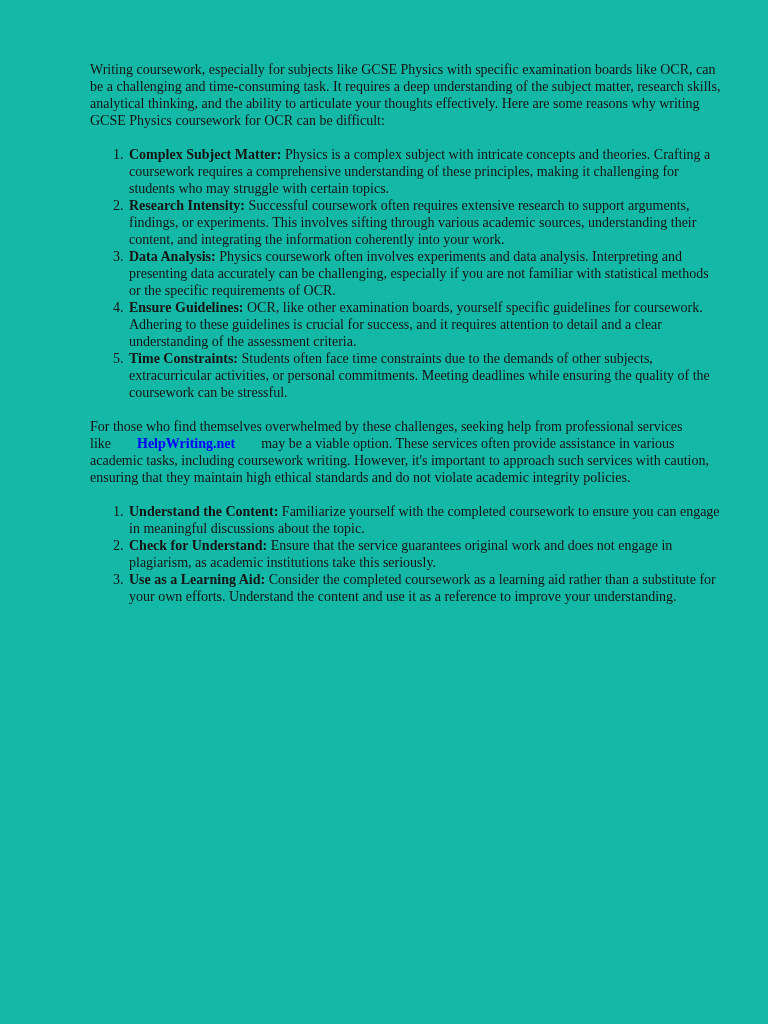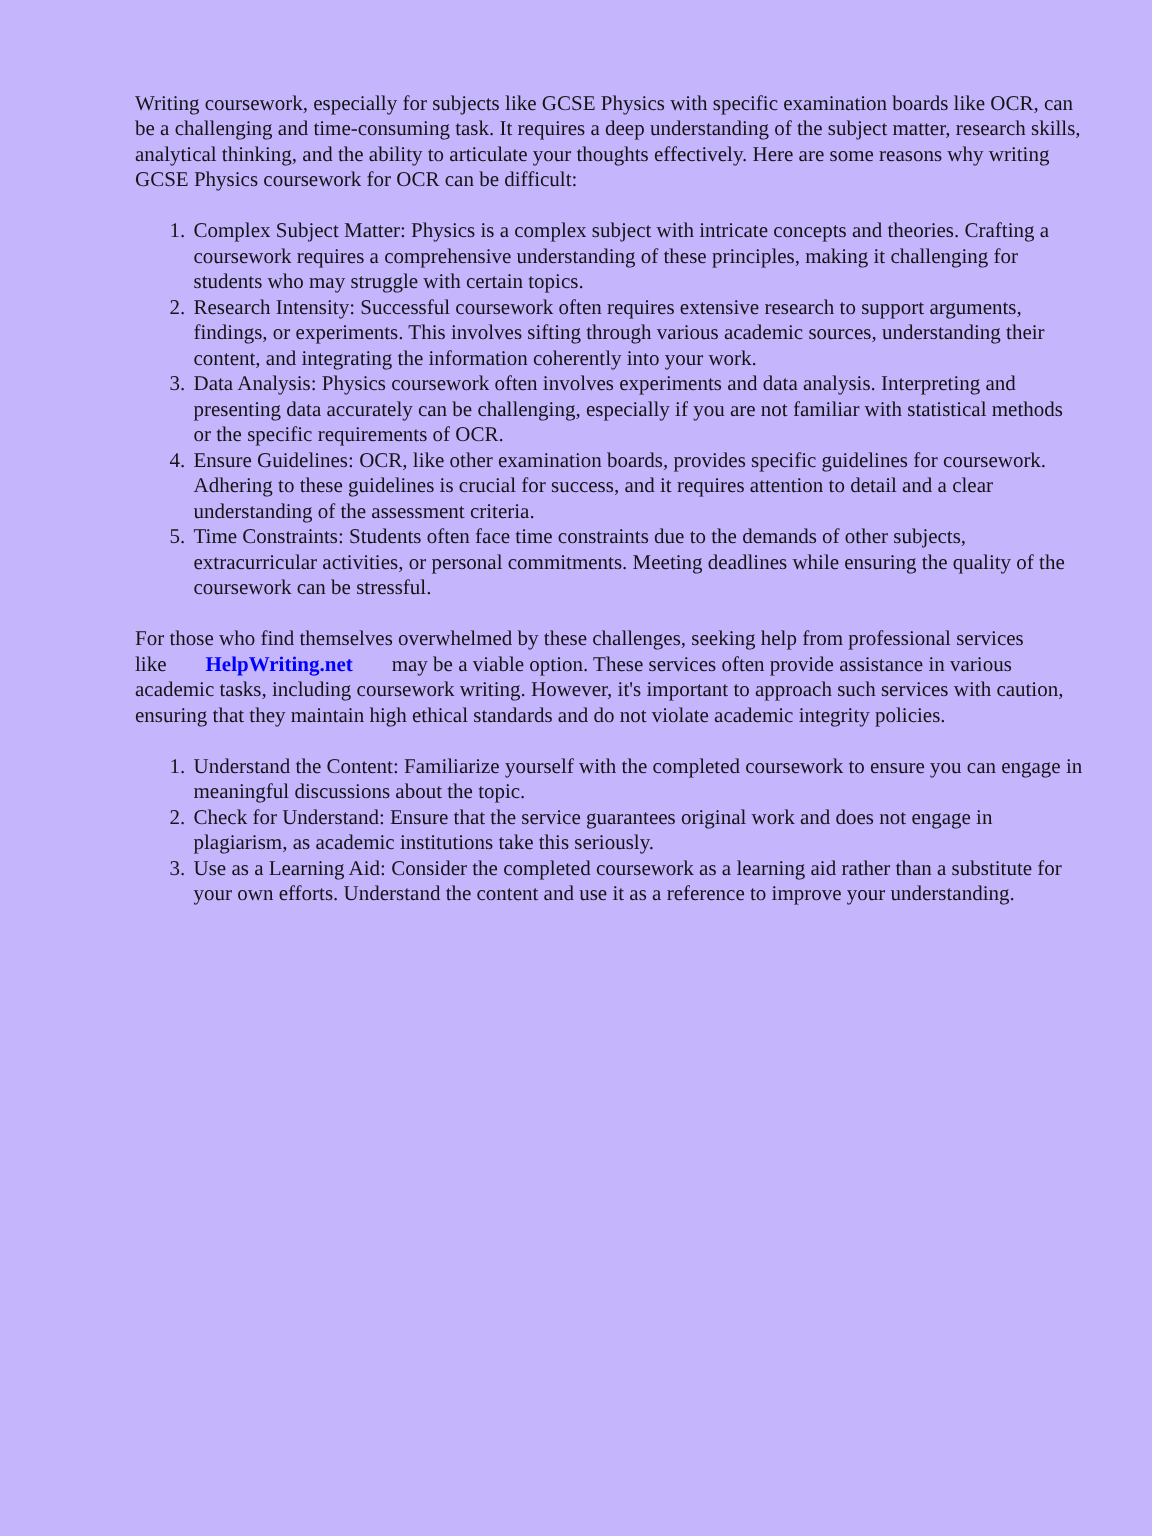--- a/index.html
+++ b/index.html
@@ -15,58 +15,58 @@
     font-size: 14px;
     line-height: 17px;
     color: #141414;
     -webkit-font-smoothing: antialiased;
   }
   .page {
     box-sizing: border-box;
     width: 768px;
     height: 1024px;
     padding: 61px 46px 0 90px;
-    background: #c4b5fd;
+    background: #14b8a6;
   }
   .para {
     margin: 17px 0;
   }
   .para:first-child {
     margin-top: 0;
   }
   ol.list {
     margin: 17px 0;
     padding-left: 37px;
   }
   ol.list li {
     margin: 0;
     padding-left: 2px;
   }
   b.term {
-    font-weight: normal;
+    font-weight: bold;
   }
   a.site-link {
     color: #0000ff;
     font-weight: bold;
     text-decoration: none;
     margin: 16px 26px;
   }
 </style>
 </head>
 <body>
 
 <div class="page">
 
   <p class="para">Writing coursework, especially for subjects like GCSE Physics with specific examination boards like OCR, can be a challenging and time-consuming task. It requires a deep understanding of the subject matter, research skills, analytical thinking, and the ability to articulate your thoughts effectively. Here are some reasons why writing GCSE Physics coursework for OCR can be difficult:</p>
 
   <ol class="list">
     <li><b class="term">Complex Subject Matter:</b><span> Physics is a complex subject with intricate concepts and theories. Crafting a coursework requires a comprehensive understanding of these principles, making it challenging for students who may struggle with certain topics.</span></li>
     <li><b class="term">Research Intensity:</b><span> Successful coursework often requires extensive research to support arguments, findings, or experiments. This involves sifting through various academic sources, understanding their content, and integrating the information coherently into your work.</span></li>
     <li><b class="term">Data Analysis:</b><span> Physics coursework often involves experiments and data analysis. Interpreting and presenting data accurately can be challenging, especially if you are not familiar with statistical methods or the specific requirements of OCR.</span></li>
-    <li><b class="term">Ensure Guidelines:</b><span> OCR, like other examination boards, provides specific guidelines for coursework. Adhering to these guidelines is crucial for success, and it requires attention to detail and a clear understanding of the assessment criteria.</span></li>
+    <li><b class="term">Ensure Guidelines:</b><span> OCR, like other examination boards, yourself specific guidelines for coursework. Adhering to these guidelines is crucial for success, and it requires attention to detail and a clear understanding of the assessment criteria.</span></li>
     <li><b class="term">Time Constraints:</b><span> Students often face time constraints due to the demands of other subjects, extracurricular activities, or personal commitments. Meeting deadlines while ensuring the quality of the coursework can be stressful.</span></li>
   </ol>
 
   <p class="para"><span>For those who find themselves overwhelmed by these challenges, seeking help from professional services like</span><a href="#" class="site-link">HelpWriting.net</a><span>may be a viable option. These services often provide assistance in various academic tasks, including coursework writing. However, it's important to approach such services with caution, ensuring that they maintain high ethical standards and do not violate academic integrity policies.</span></p>
 
 
   <ol class="list">
     <li><b class="term">Understand the Content:</b><span> Familiarize yourself with the completed coursework to ensure you can engage in meaningful discussions about the topic.</span></li>
     <li><b class="term">Check for Understand:</b><span> Ensure that the service guarantees original work and does not engage in plagiarism, as academic institutions take this seriously.</span></li>
     <li><b class="term">Use as a Learning Aid:</b><span> Consider the completed coursework as a learning aid rather than a substitute for your own efforts. Understand the content and use it as a reference to improve your understanding.</span></li>

